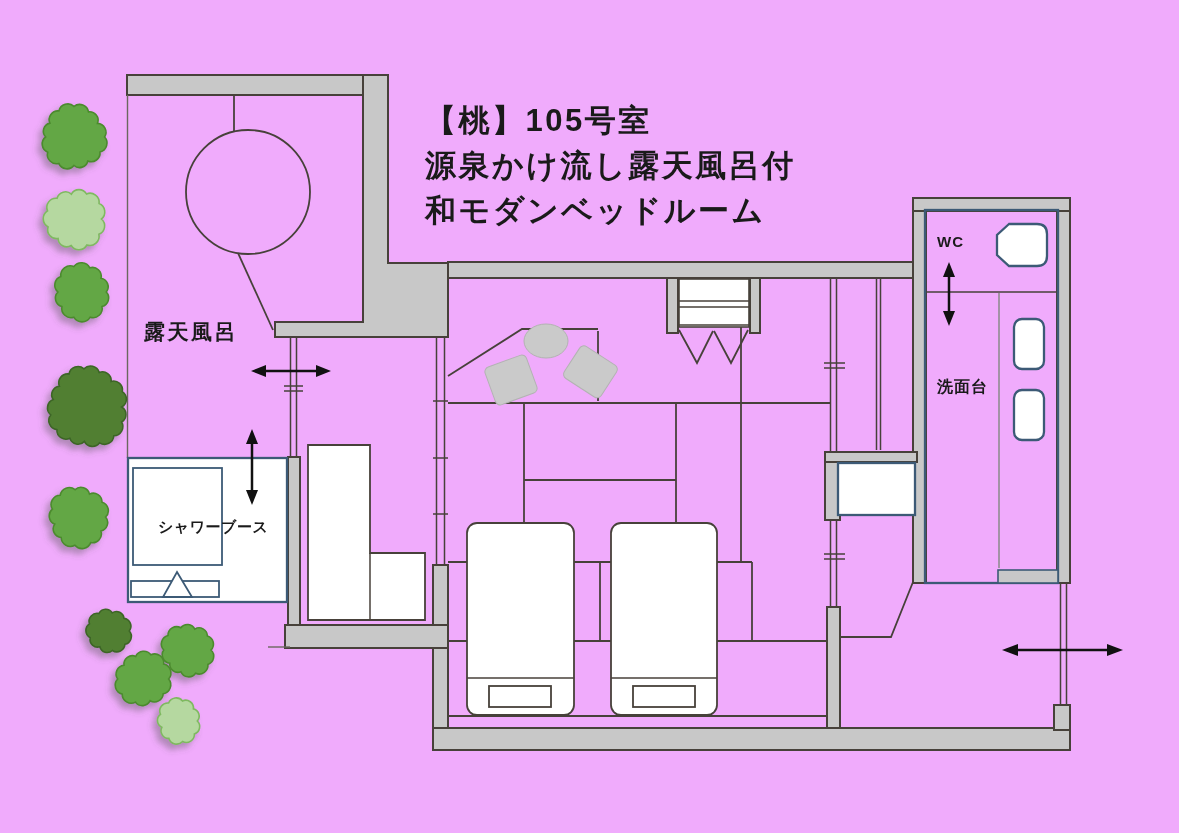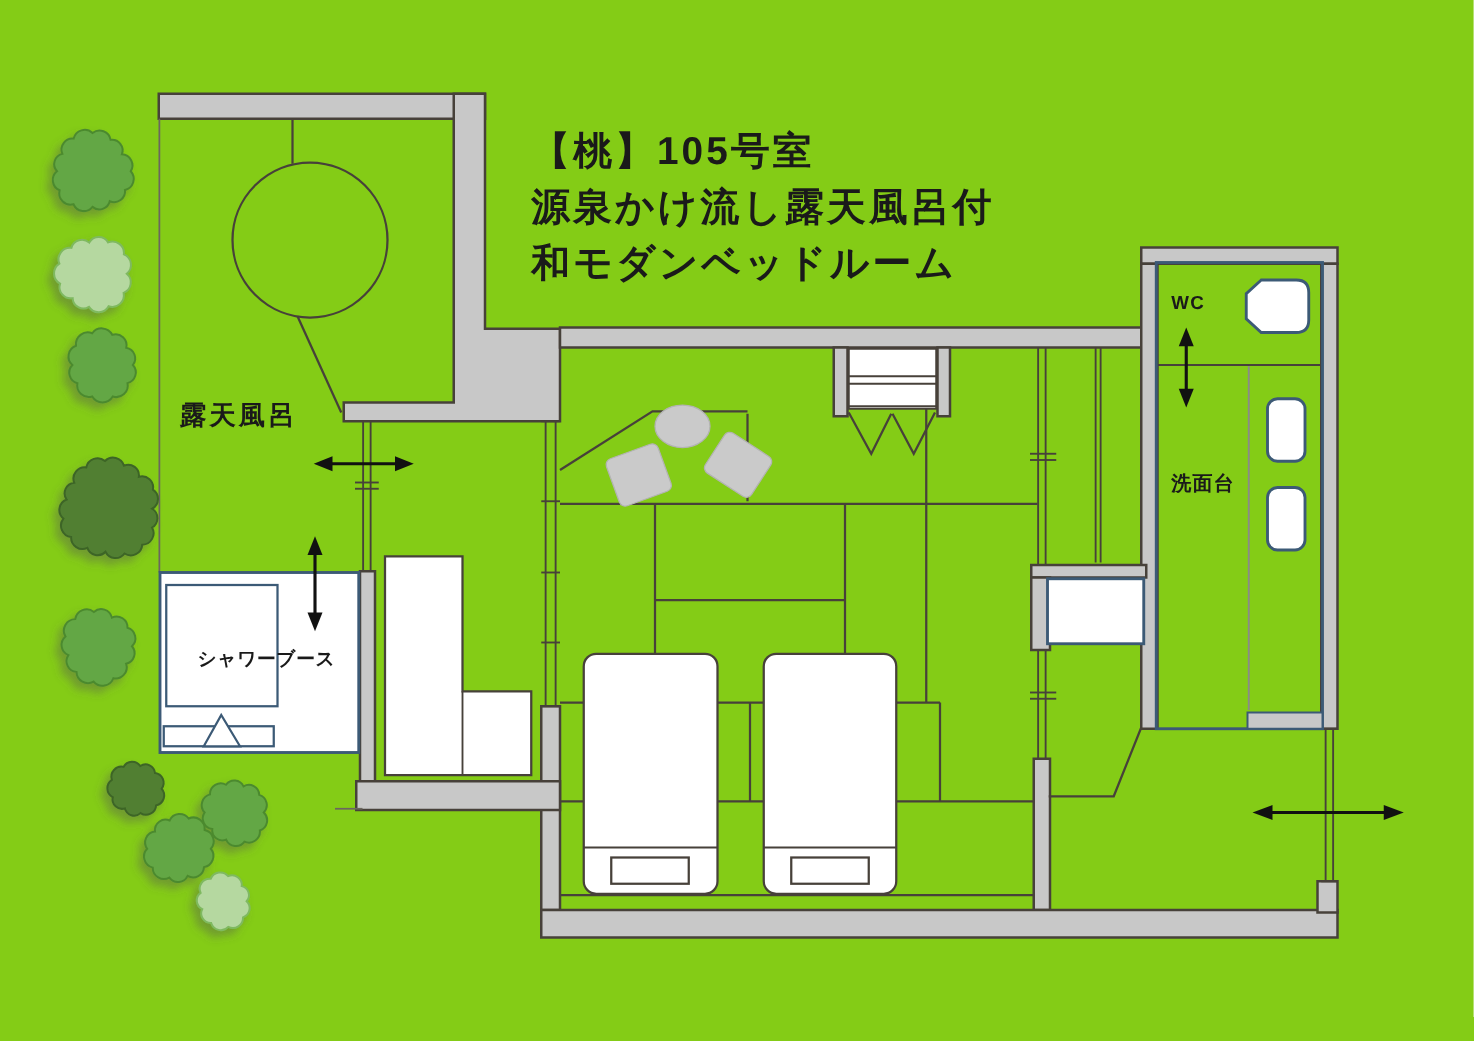--- a/index.html
+++ b/index.html
@@ -1,16 +1,16 @@
 <!DOCTYPE html>
 <html style="--wall-fill: #c8c8c8; --wall-stroke: #47413a; --fixture-blue: #3c5a76; --arrow-black: #111111; --furniture-gray: #cacaca; --tree-dark: #517f33; --tree-medium: #63a744; --tree-light: #b5d8a0;"><head>
 <meta charset="utf-8">
 <style>
   html,body{margin:0;padding:0;background:#ffffff;}
-  .stage{position:relative;width:1179px;height:833px;background:#84cc16;overflow:hidden;
+  .stage{position:relative;width:1179px;height:833px;background:#f0abfc;overflow:hidden;
          font-family:"Liberation Sans","DejaVu Sans",sans-serif;}
   svg{position:absolute;left:0;top:0;}
   .wall{fill:var(--wall-fill,#c8c8c8);stroke:var(--wall-stroke,#47413a);stroke-width:2;}
   .ln{stroke:var(--wall-stroke,#47413a);stroke-width:1.8;fill:none;}
   .ln15{stroke:var(--wall-stroke,#47413a);stroke-width:1.5;fill:none;}
   .thin{stroke:#6b665f;stroke-width:1.4;fill:none;}
   .ltgray{stroke:#8a8a8a;stroke-width:1.5;fill:none;}
   .blue{stroke:var(--fixture-blue,#3c5a76);stroke-width:2.3;fill:#ffffff;}
   .blue-thin{stroke:var(--fixture-blue,#3c5a76);stroke-width:1.8;fill:#ffffff;}
   .blue-open{stroke:var(--fixture-blue,#3c5a76);stroke-width:2.3;fill:none;}

